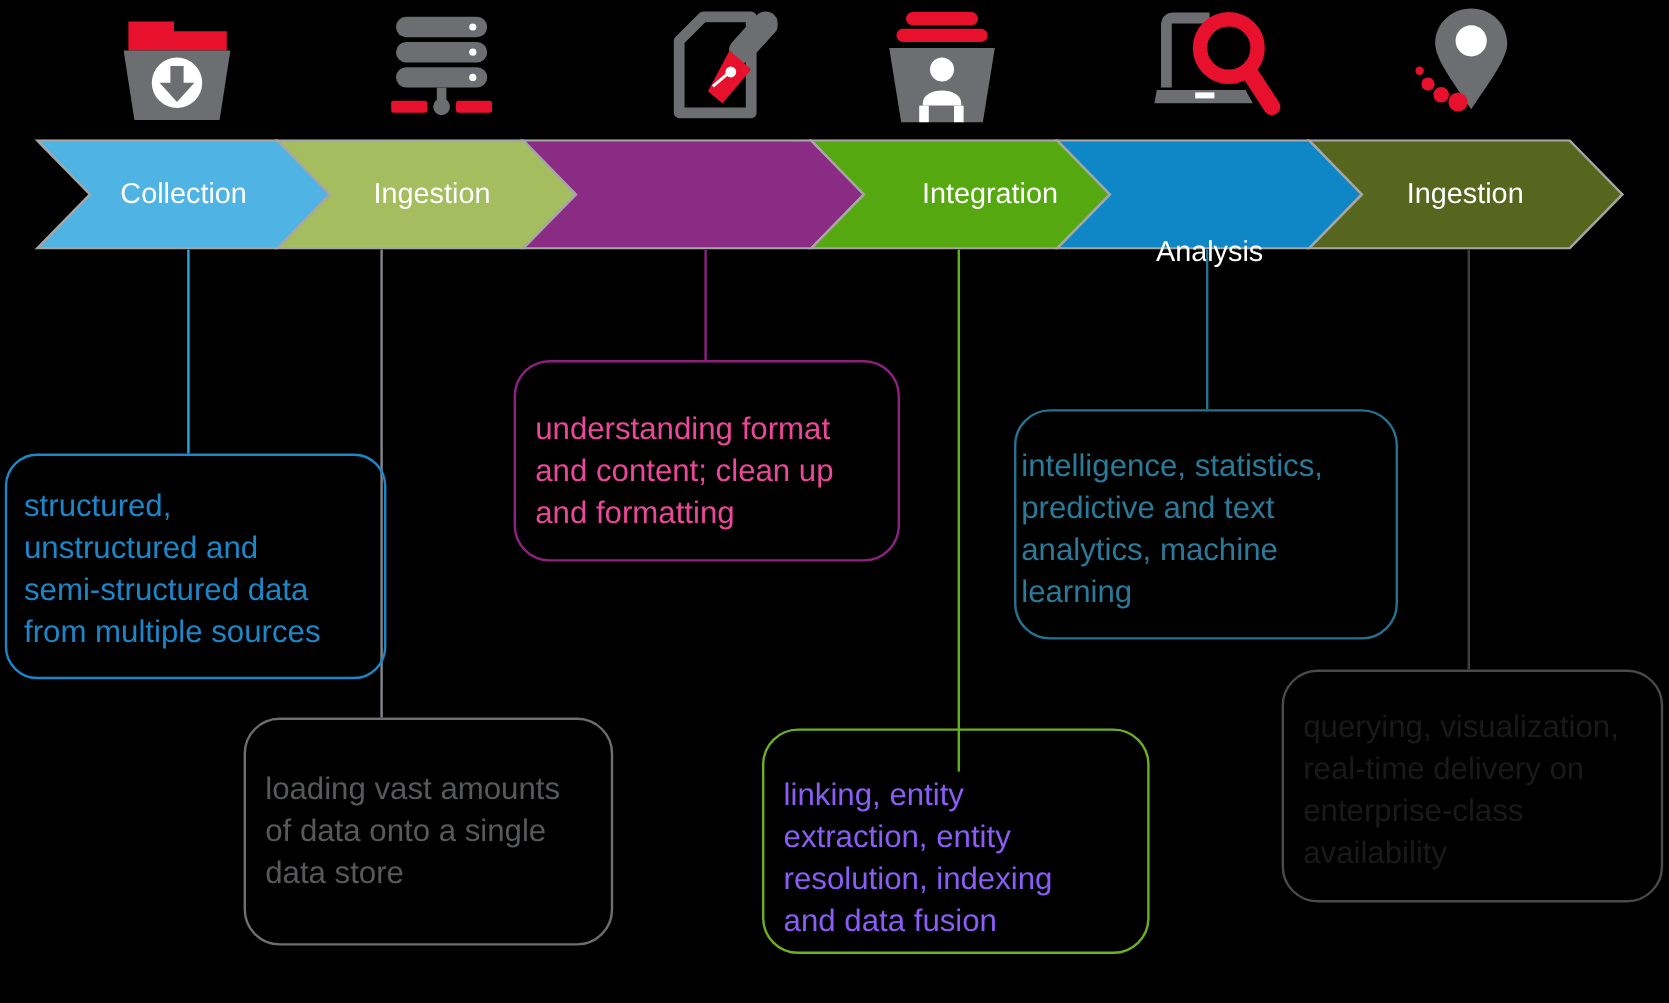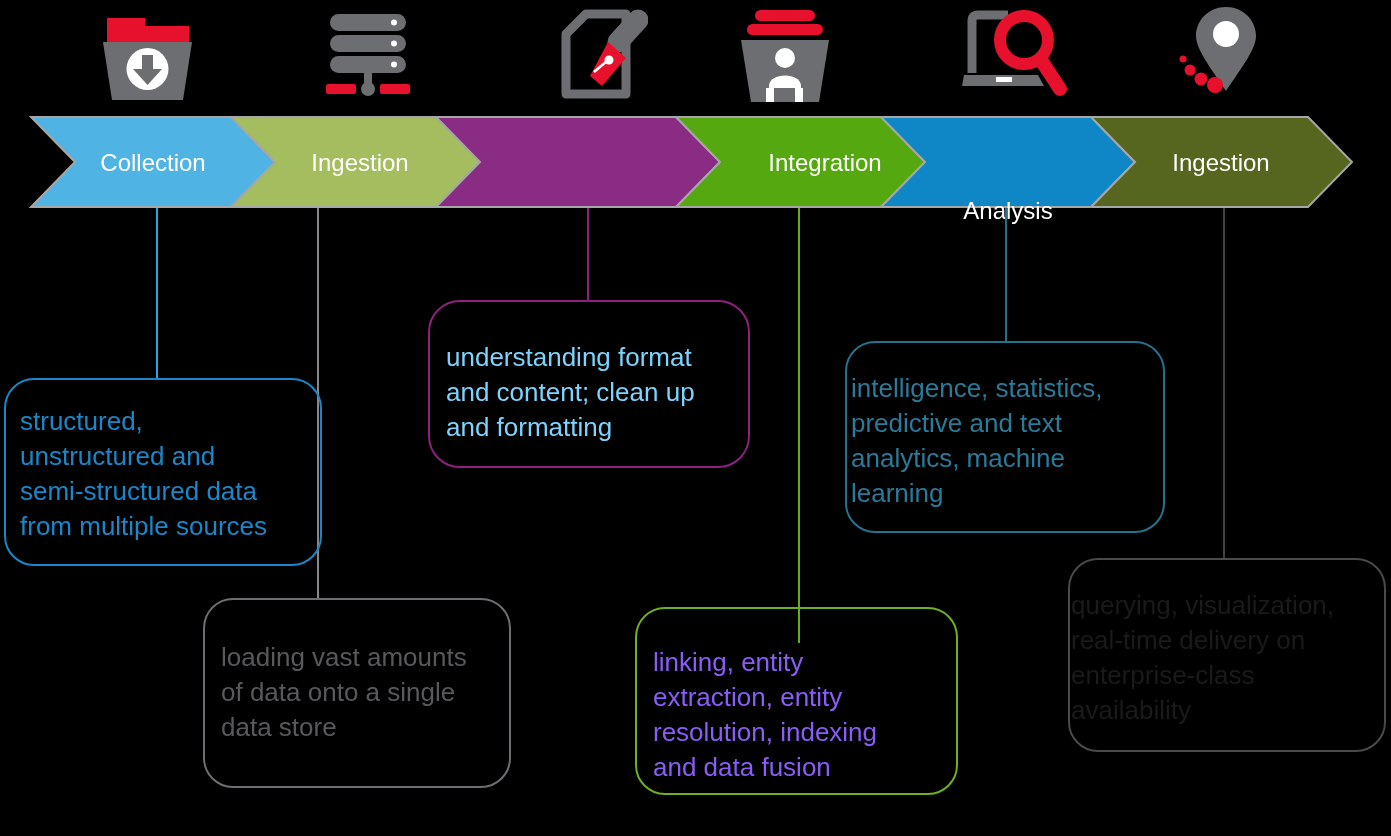--- a/index.html
+++ b/index.html
@@ -17,26 +17,26 @@
   .conn-0{left:156px;top:208px;height:170px;background:#29A8DF;}
   .conn-1{left:317px;top:208px;height:390px;background:#85878A;}
   .conn-2{left:587px;top:208px;height:92px;background:#8E2180;}
   .conn-3{left:798px;top:208px;height:435px;background:#5EB117;}
   .conn-4{left:1005px;top:208px;height:133px;background:#26718E;}
   .conn-5{left:1223px;top:208px;height:350px;background:#3F3F3F;}
   .box{
     position:absolute;box-sizing:border-box;border-radius:30px;border:2px solid;
     font-size:26px;line-height:35px;white-space:pre-line;
   }
-  .box-0{left:4px;top:378px;width:318px;height:188px;padding:24px 14px;border-color:#1B87C9;color:#1B87C9;}
+  .box-0{left:4px;top:378px;width:318px;height:188px;padding:24px 14px;border-color:#1B87C9;color:#1B87C9;border-radius:27px;}
   .box-1{left:203px;top:598px;width:308px;height:190px;padding:40px 16px;border-color:#6D6E71;color:#58595B;}
-  .box-2{left:428px;top:300px;width:322px;height:168px;padding:38px 16px;border-color:#8E2180;color:#7dd3fc;border-radius:32px;}
+  .box-2{left:428px;top:300px;width:322px;height:168px;padding:38px 16px;border-color:#8E2180;color:#ec4899;}
   .box-3{left:635px;top:607px;width:323px;height:188px;padding:36px 16px;border-color:#6EB021;color:#8b5cf6;}
   .box-4{left:845px;top:341px;width:320px;height:192px;padding:28px 4px;border-color:#26718E;color:#2A7A99;}
-  .box-5{left:1068px;top:558px;width:318px;height:194px;padding:28px 1px;border-color:#4A4A4A;color:#1A1A1A;}
+  .box-5{left:1068px;top:558px;width:318px;height:194px;padding:28px 16px;border-color:#4A4A4A;color:#1A1A1A;}
 </style>
 </head>
 <body>
 
 <div id="canvas">
 
   <svg class="icon" style="left:95px;top:6px;" width="105" height="98" viewBox="0 0 105 98">
     <path d="M12,12 h38 v8 h44 v16 H12 Z" fill="#E8112D"></path>
     <path d="M8,36 H97 L88,94 H17 Z" fill="#6D6E71"></path>
     <circle cx="52.5" cy="63" r="21" fill="#FFFFFF"></circle>

